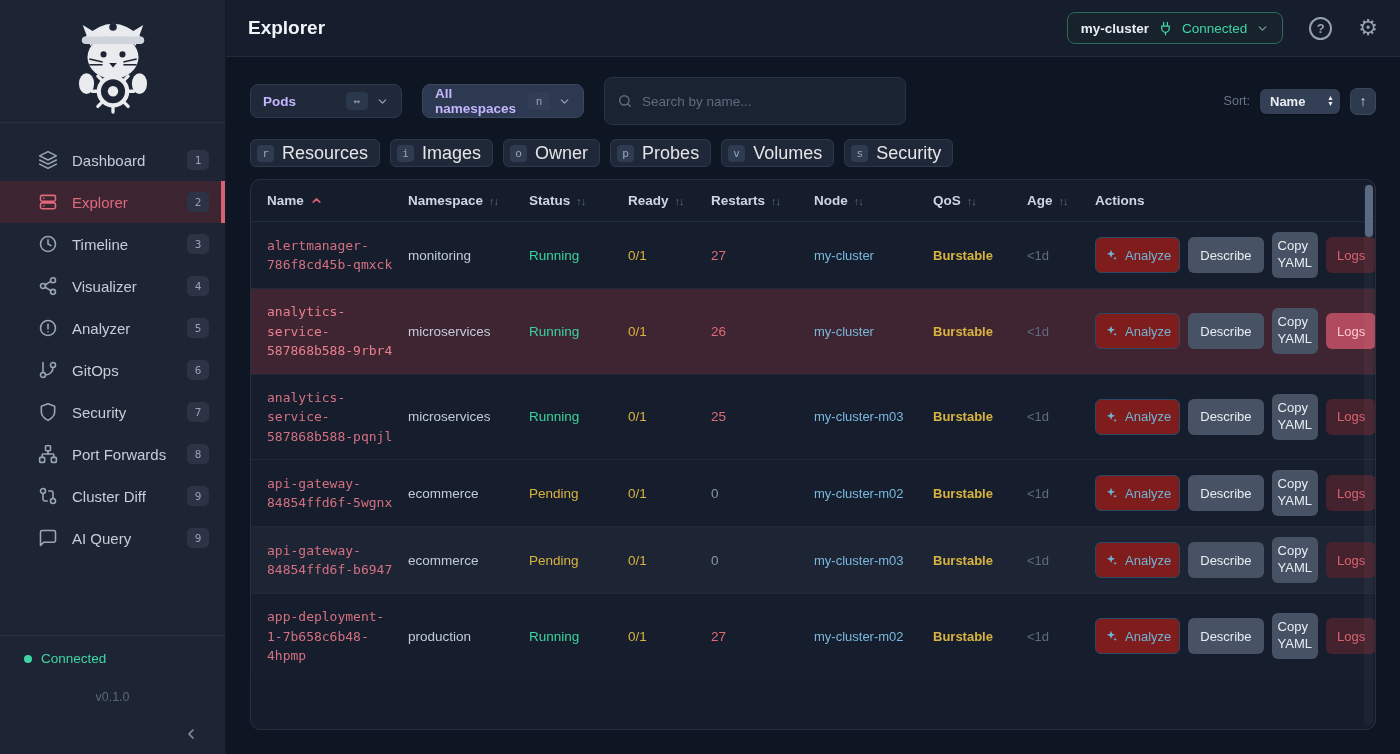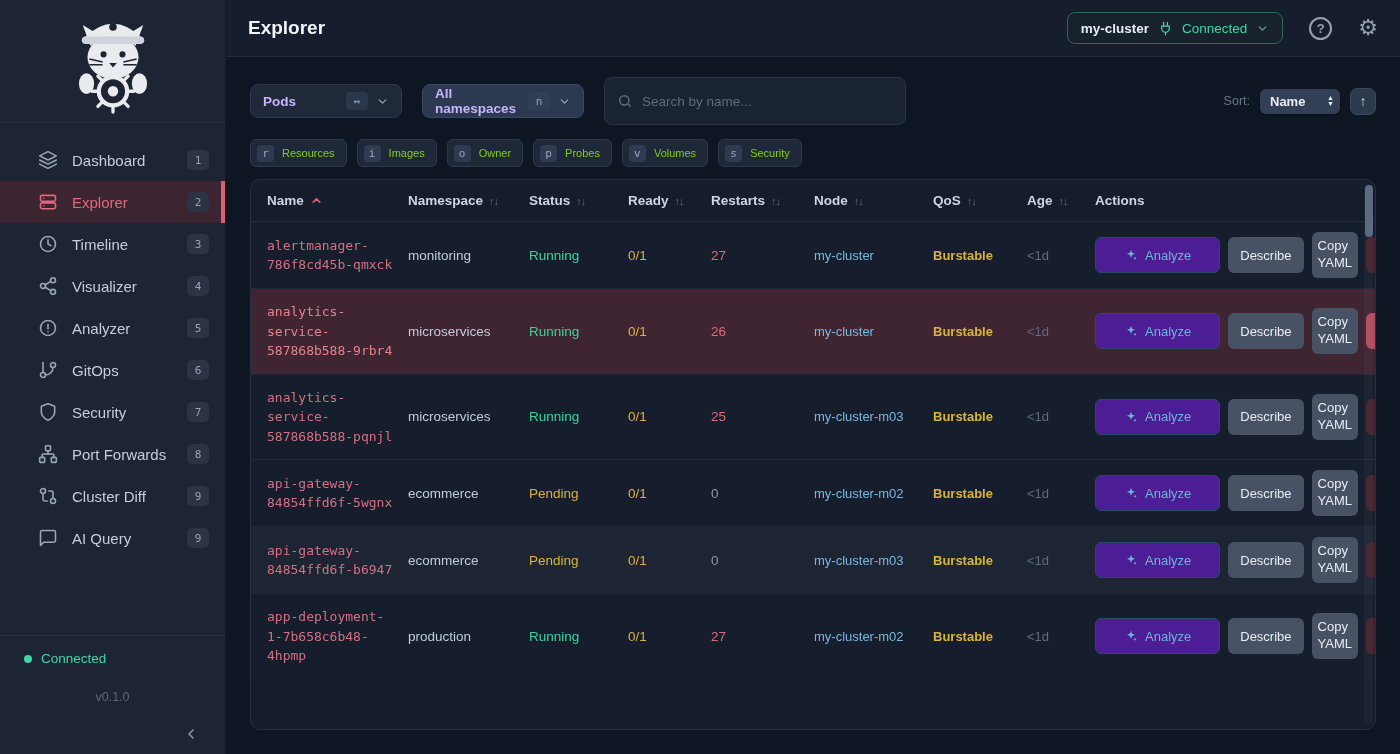--- a/index.html
+++ b/index.html
@@ -55,21 +55,21 @@
   .sort-label { color:#6a7587; font-size:12.5px; }
   .sort-select { height:25px; background:#333f54; border-radius:6px; display:flex; align-items:center; padding:0 6px 0 10px; width:80px; cursor:pointer; box-shadow:0 1px 2px rgba(0,0,0,.4); }
   .sort-select .val { color:#e9edf3; font-size:13px; font-weight:bold; flex:1; }
   .spinner { display:flex; flex-direction:column; font-size:7px; line-height:0.85; color:#e9edf3; }
   .sort-dir-btn { width:26px; height:27px; background:#2d3a4d; border:1px solid #3a475c; border-radius:7px; color:#cdd5e0; display:flex; align-items:center; justify-content:center; font-size:14px; cursor:pointer; }
 
   
   .chips { display:flex; gap:10px; margin-top:14px; flex-shrink:0; }
   .chip { height:28px; display:flex; align-items:center; gap:8px; background:#1f2838; border:1px solid #2d384c; border-radius:6px; padding:0 11px 0 6px; cursor:pointer; }
   .chip-key { width:17px; height:17px; background:#2f3b51; border-radius:4px; display:flex; align-items:center; justify-content:center; font-size:11px; color:#9aa6b8; font-family:"DejaVu Sans Mono", monospace; }
-  .chip-label { font-size:11px; color:#84cc16; }
+  .chip-label { font-size:18px; color:#e5e5e5; }
 
   
   .table-wrap { position:relative; flex:1; margin-top:12px; background:#151d2c; border:1px solid #27303f; border-radius:10px; overflow:hidden; min-height:0; }
   .grid-row { display:grid; grid-template-columns:157px 121px 99px 83px 103px 119px 94px 68px minmax(0,1fr); align-items:center; }
   .thead { height:42px; border-bottom:1px solid #232d40; }
   .th { display:flex; align-items:center; gap:6px; font-size:13.5px; font-weight:bold; color:#cdd5e0; cursor:pointer; }
   .th:first-child { padding-left:16px; }
   .sort-arrows { color:#5c6880; font-size:11px; letter-spacing:-1px; font-weight:normal; }
   .caret-up { color:#d95f73; display:flex; }
   .trow { border-top:1px solid #20293a; background:#161e2d; cursor:pointer; }
@@ -83,21 +83,21 @@
   .st-running { color:#3bd39c; }
   .st-pending { color:#d9b33f; }
   .ready { color:#d9b33f; }
   .restarts-high { color:#de6a76; }
   .restarts-zero { color:#8b96a8; }
   .node { color:#79b8dd; font-size:13px; }
   .qos { color:#d9b33f; font-size:13px; font-weight:bold; }
   .age { color:#5f6b7e; font-size:13px; }
   .actions { display:flex; align-items:center; gap:8px; padding:10px 12px 10px 0; }
   .btn { border:none; border-radius:6px; font-family:"Liberation Sans", sans-serif; font-size:13px; cursor:pointer; display:flex; align-items:center; justify-content:center; }
-  .btn-analyze { background:#4c1d95; border:1px solid #2a4964; color:#6fb3d6; height:36px; padding:0 28px; gap:7px; }
+  .btn-analyze { background:#7f1d1d; border:1px solid #2a4964; color:#6fb3d6; height:36px; padding:0 8px; gap:7px; }
   .btn-describe { background:#475264; color:#e8edf3; height:36px; padding:0 12px; }
   .btn-copy { background:#475264; color:#e8edf3; width:52px; height:46px; line-height:1.3; text-align:left; padding:0 6px; }
   .btn-logs { background:#45232e; color:#d9626f; height:36px; padding:0 11px; }
   .trow.selected .btn-logs { background:#b04a5e; color:#ffc7d0; }
 
   .scroll-track { position:absolute; top:4px; bottom:4px; right:2px; width:9px; border-radius:5px; background:rgba(255,255,255,0.03); }
   .scroll-thumb { position:absolute; top:1px; right:0.5px; width:8px; height:52px; border-radius:4px; background:#5c6a81; cursor:pointer; }
 </style>
 </head>
 <body>

